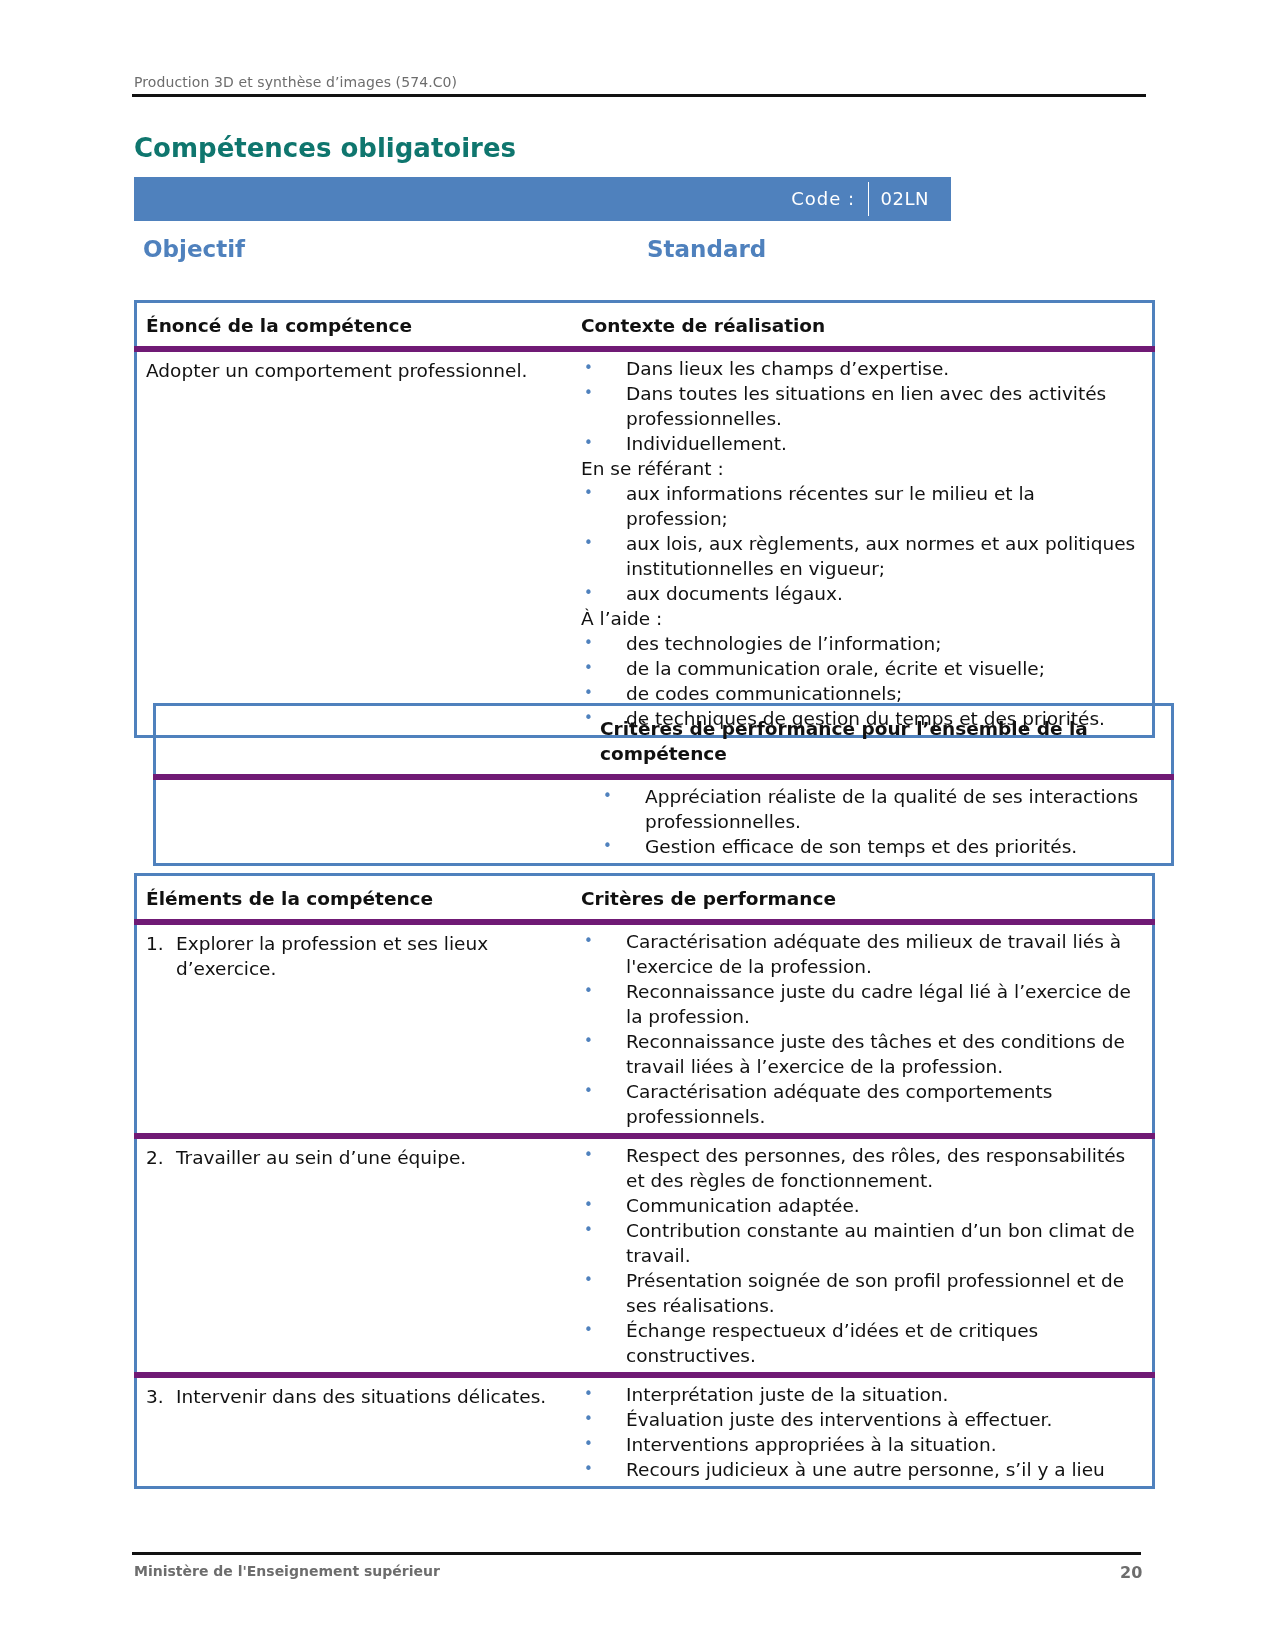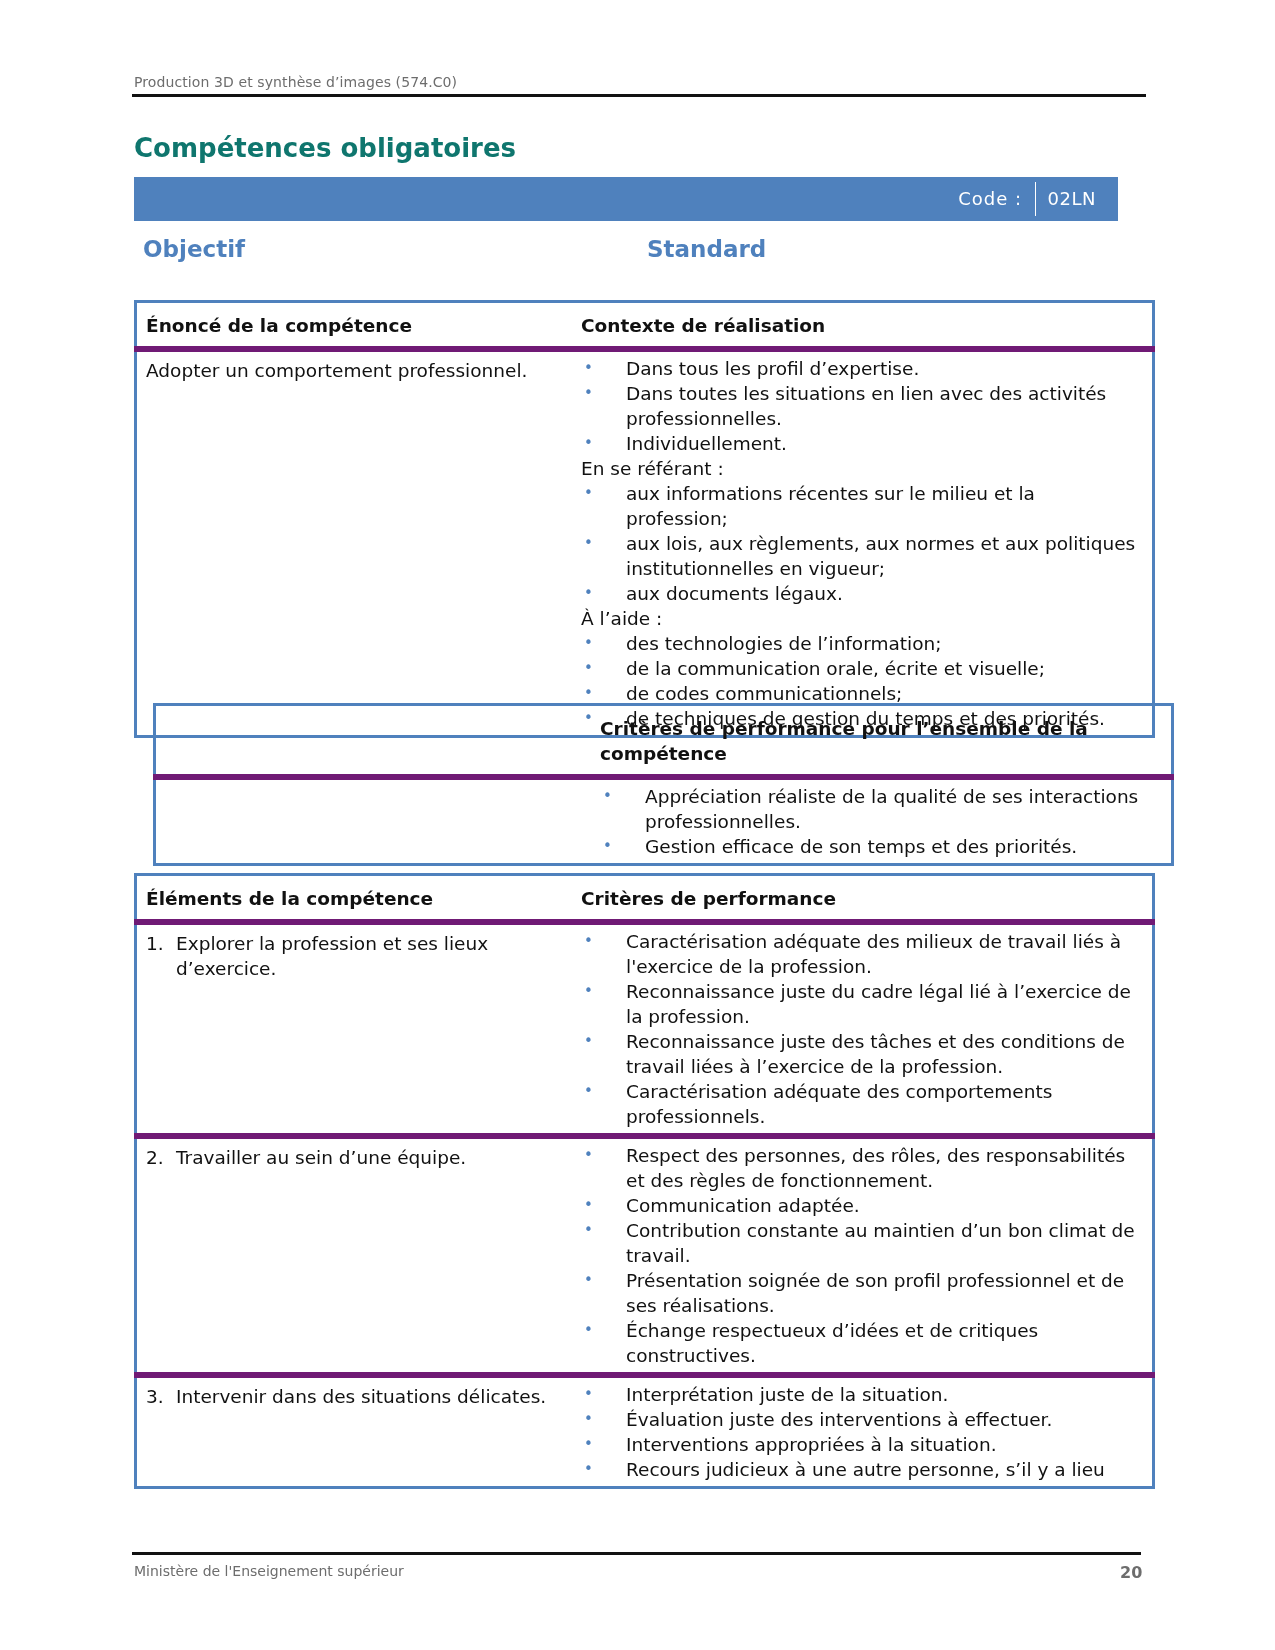--- a/index.html
+++ b/index.html
@@ -1,20 +1,20 @@
 <!DOCTYPE html>
 <html><head>
 <meta charset="utf-8">
 <style>
   html, body { margin:0; padding:0; background:#ffffff; }
   body { width:1275px; height:1650px; position:relative; font-family:"DejaVu Sans", sans-serif; color:#111; overflow:hidden; }
   .running-head { position:absolute; left:134px; top:74px; font-size:14px; font-weight:normal; color:#6d6d6d; letter-spacing:0.1px; }
   .head-rule { position:absolute; left:132px; top:94px; width:1014px; height:3px; background:#111; }
   .section-title { position:absolute; left:134px; top:133px; font-size:26px; font-weight:bold; color:#0f766e; }
-  .code-bar { position:absolute; left:134px; top:177px; width:984px; height:44px; background:#4f81bd; color:#fff; }
+  .code-bar { position:absolute; left:134px; top:177px; width:817px; height:44px; background:#4f81bd; color:#fff; }
   .code-bar .code-label { position:absolute; right:96px; top:11px; font-size:18px; letter-spacing:1px; }
   .code-bar .code-sep { position:absolute; right:82px; top:5px; width:1px; height:34px; background:#fff; }
   .code-bar .code-value { position:absolute; right:22px; top:11px; font-size:18px; letter-spacing:0.5px; }
   .col-head { position:absolute; top:236px; font-size:23px; font-weight:bold; color:#4f81bd; }
   .col-head.objectif { left:143px; }
   .col-head.standard { left:647px; }
   table.comp { position:absolute; left:134px; width:1021px; border-collapse:collapse; border:3px solid #4f81bd; font-size:18.5px; line-height:25px; }
   table.comp td { vertical-align:top; border-top:6px solid #701a75; padding:0; }
   table.comp td.left { width:427px; padding:6px 8px 4px 9px; }
   table.comp td.right { padding:4px 10px 4px 0px; }
@@ -22,21 +22,21 @@
   .bl { list-style:none; margin:0; padding:0; }
   .bl li { position:relative; padding-left:45px; }
   .bl li .dot { position:absolute; left:3px; top:0; color:#4f81bd; font-size:15px; }
   .intro { padding-left:0; }
   .num-item { position:relative; padding-left:30px; }
   .num-item .num { position:absolute; left:0; top:0; }
   #t1 { top:300px; }
   #t2 { top:703px;margin-left:19px; }
   #t3 { top:873px; }
   .foot-rule { position:absolute; left:132px; top:1552px; width:1009px; height:3px; background:#111; }
-  .foot-left { position:absolute; left:134px; top:1563px; font-size:14px; font-weight:normal; color:#6d6d6d; }
+  .foot-left { position:absolute; left:134px; top:1563px; font-size:14px; font-weight:bold; color:#6d6d6d; }
   .foot-right { position:absolute; left:1120px; top:1563px; font-size:16px; font-weight:bold; color:#6d6d6d; }
 </style>
 </head>
 <body>
 
 <div class="running-head">Production 3D et synthèse d’images (574.C0)</div>
 <div class="head-rule"></div>
 
 <div class="section-title">Compétences obligatoires</div>
 
@@ -52,21 +52,21 @@
 <table class="comp" id="t1">
   <tbody>
       <tr class="hdr">
     <td class="left">Énoncé de la compétence</td>
     <td class="right" style="padding-left:0">Contexte de réalisation</td>
   </tr>
   <tr>
     <td class="left">Adopter un comportement professionnel.</td>
     <td class="right">
       <ul class="bl" id="contexte-list">
-            <li><span class="dot">•</span><span>Dans tous les profil d’expertise.</span></li>
+            <li><span class="dot">•</span><span>Dans lieux les champs d’expertise.</span></li>
             <li><span class="dot">•</span><span>Dans toutes les situations en lien avec des activités professionnelles.</span></li>
             <li><span class="dot">•</span><span>Individuellement.</span></li>
             <li class="intro" style="padding-left: 0px;">En se référant :</li>
             <li><span class="dot">•</span><span>aux informations récentes sur le milieu et la profession;</span></li>
             <li><span class="dot">•</span><span>aux lois, aux règlements, aux normes et aux politiques institutionnelles en vigueur;</span></li>
             <li><span class="dot">•</span><span>aux documents légaux.</span></li>
             <li class="intro" style="padding-left: 0px;">À l’aide :</li>
             <li><span class="dot">•</span><span>des technologies de l’information;</span></li>
             <li><span class="dot">•</span><span>de la communication orale, écrite et visuelle;</span></li>
             <li><span class="dot">•</span><span>de codes communicationnels;</span></li>

